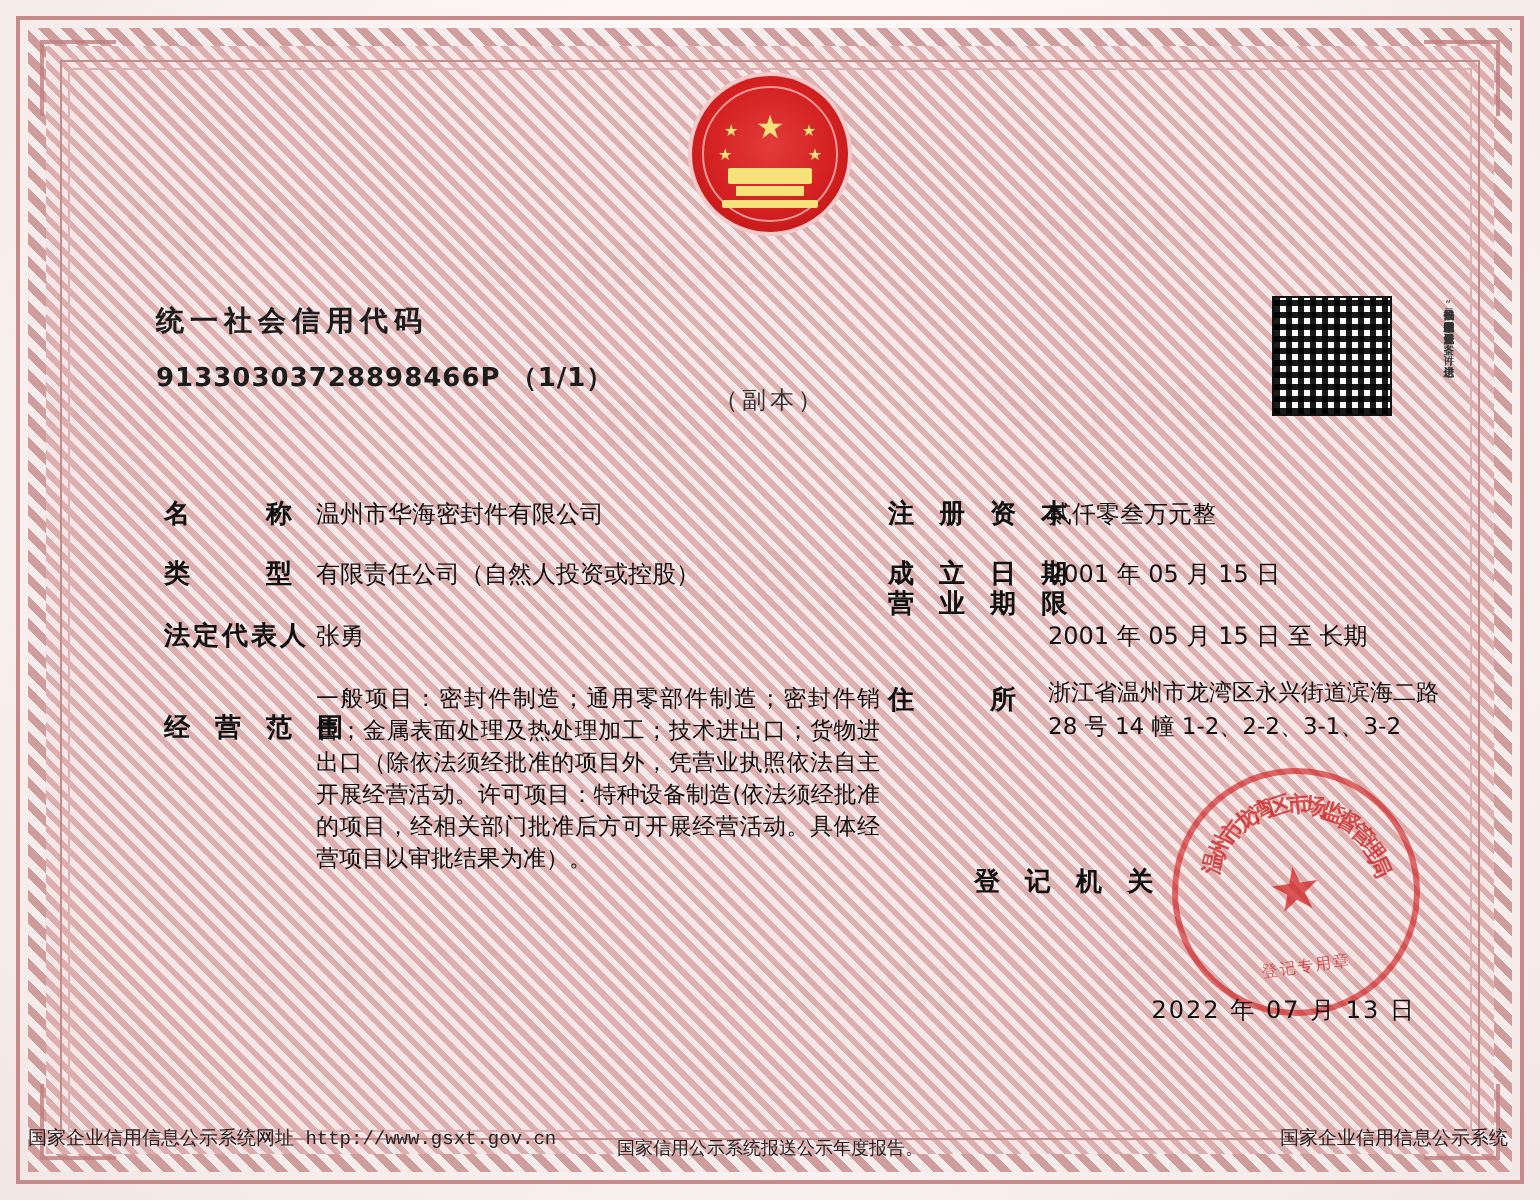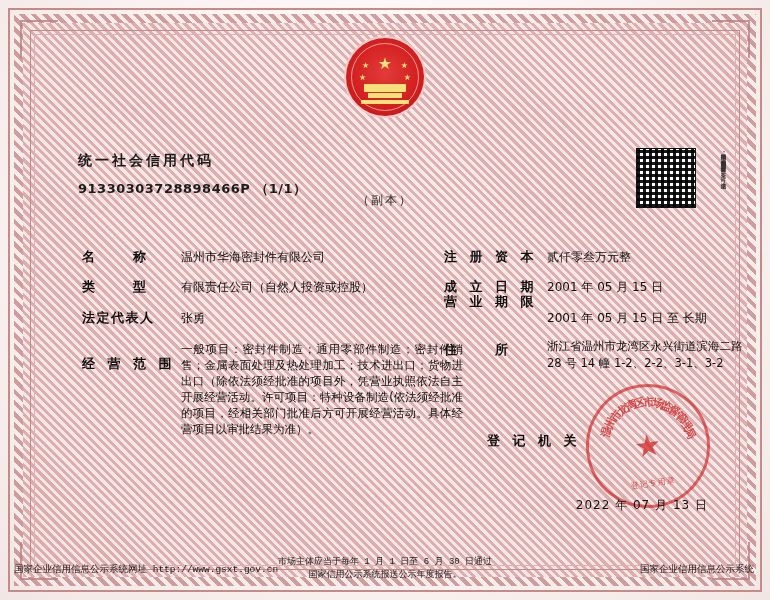--- a/index.html
+++ b/index.html
@@ -150,21 +150,20 @@
   .field-label{
     position:absolute;
     font-size:13px;font-weight:bold;color:#111;
     letter-spacing:4px;
     white-space:nowrap;
   }
   .field-value{
     position:absolute;
     font-size:12px;color:#111;
     line-height:17px;
-    margin-left:23px;
   }
   .lbl-name{left:82px;top:248px;}
   .val-name{left:158px;top:249px;}
   .lbl-type{left:82px;top:278px;}
   .val-type{left:158px;top:279px;}
   .lbl-rep{left:82px;top:309px;letter-spacing:1.5px;}
   .val-rep{left:158px;top:310px;}
   .lbl-scope{left:82px;top:355px;text-align:center;}
   .val-scope{left:158px;top:341px;width:282px;font-size:11.5px;line-height:16px;text-align:justify;}
 
@@ -325,19 +324,18 @@
     <span>年</span>
     <span class="num">07</span>
     <span>月</span>
     <span class="num">13</span>
     <span>日</span>
   </div>
 
   <div class="footer">
     <div class="foot-left">国家企业信用信息公示系统网址 http://www.gsxt.gov.cn</div>
     <div class="foot-center">
-      <div>市场主体应当于每年 1 月 1 日至 6 月 30 日通过</div>
       <div>国家信用公示系统报送公示年度报告。</div>
     </div>
     <div class="foot-right">国家企业信用信息公示系统</div>
   </div>
 
 </div>
 
 </body></html>

